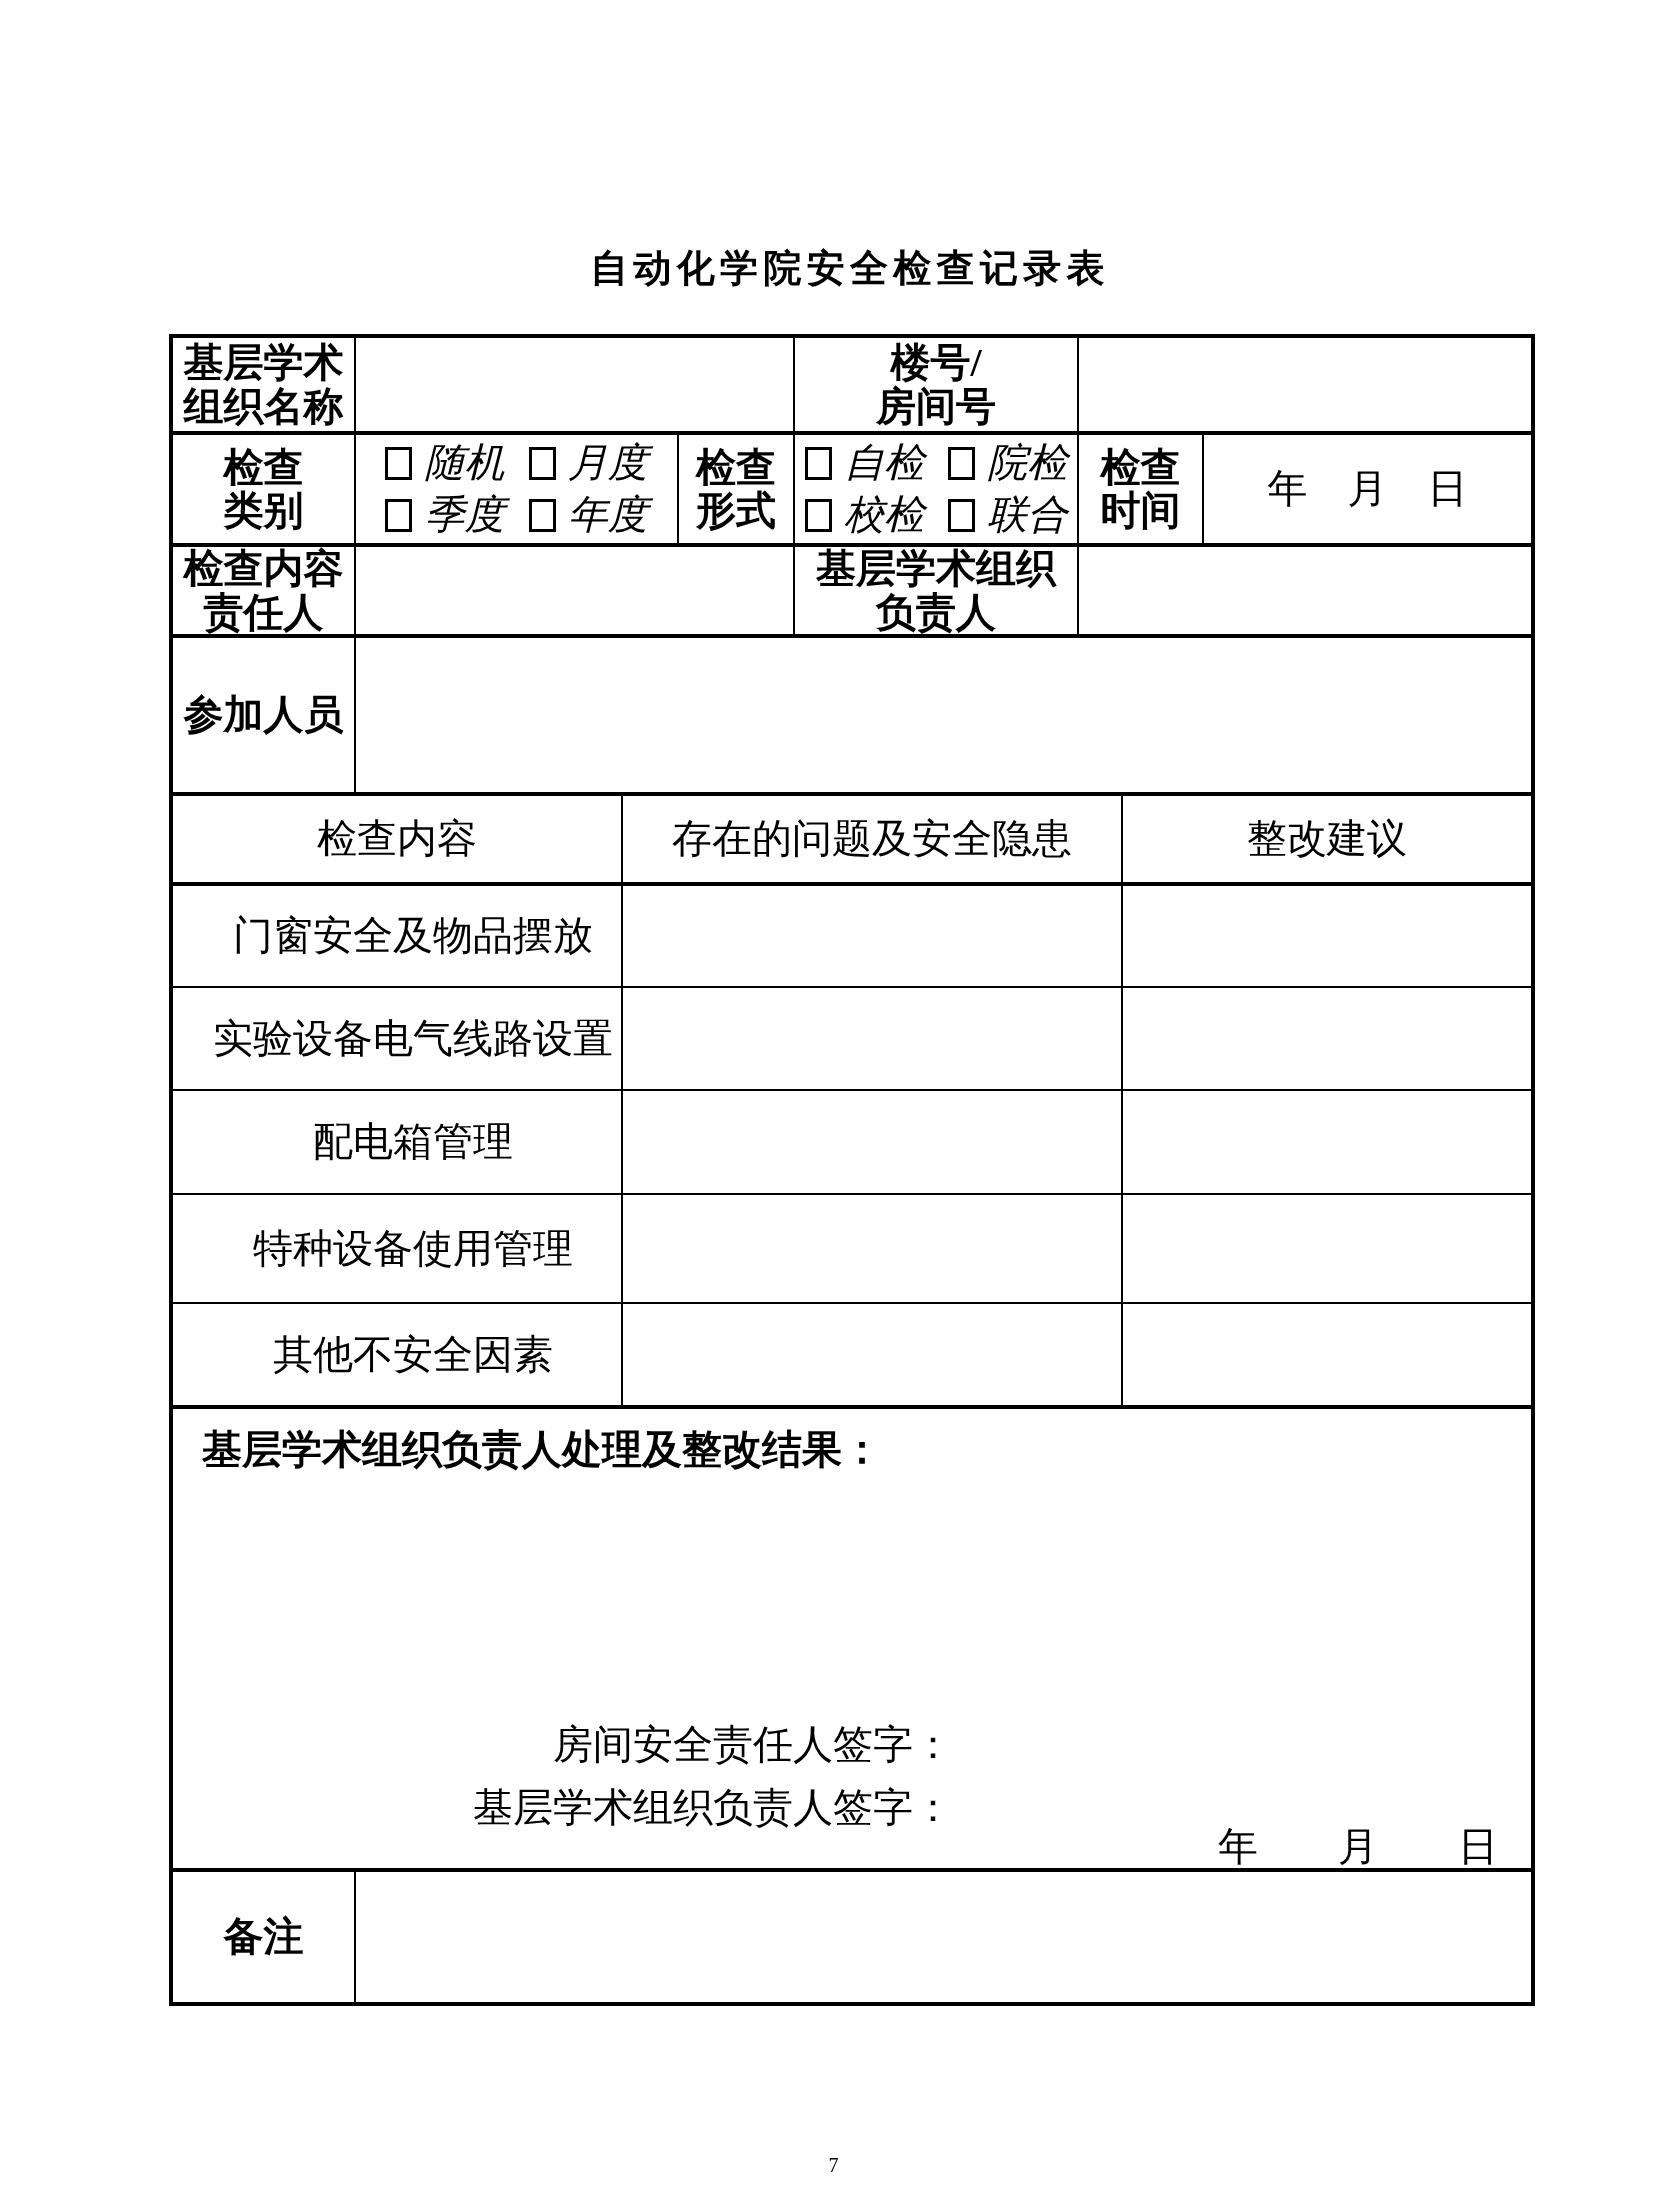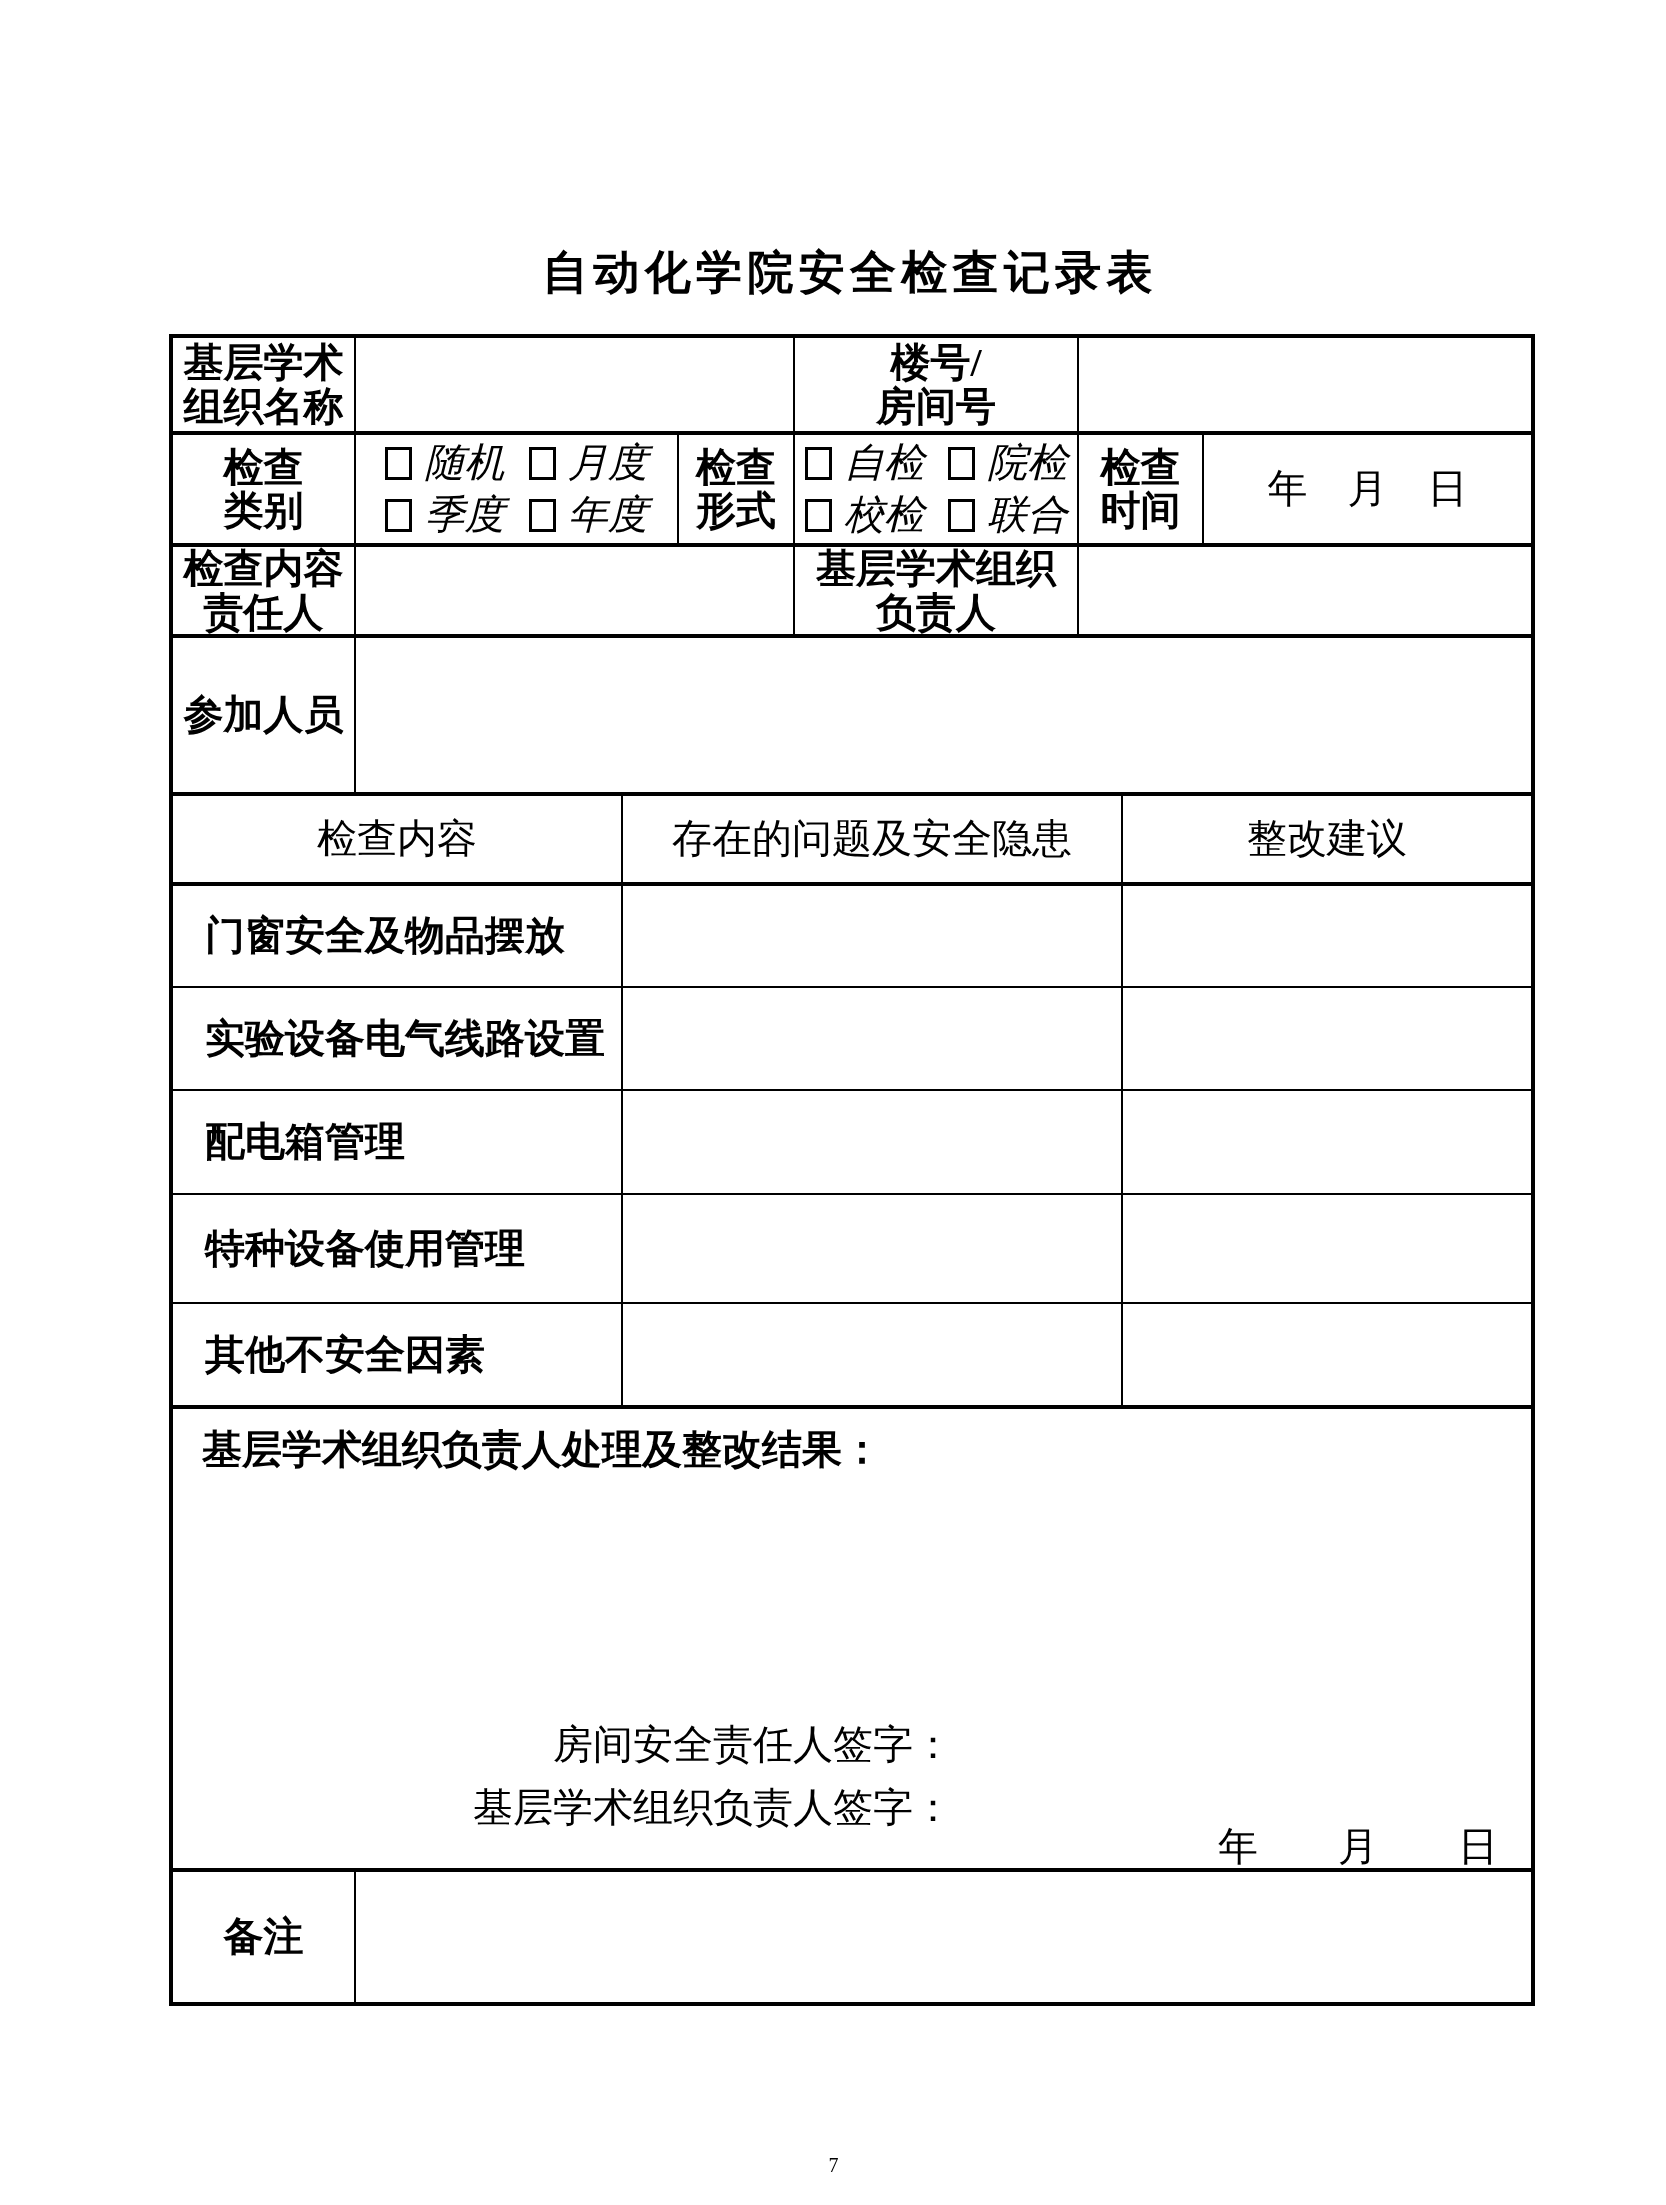--- a/index.html
+++ b/index.html
@@ -2,37 +2,37 @@
 <html style="font-size:7px"><head>
 <meta charset="utf-8">
 <style>
   html,body{margin:0;padding:0;background:#ffffff;}
   #page{
     position:relative;width:1667px;height:2357px;background:#ffffff;
     font-family:"Liberation Serif","DejaVu Serif",serif;color:#000;
   }
   .title{
     position:absolute;top:248px;left:169px;width:1362px;
-    text-align:center;font-size:46px;font-weight:bold;
+    text-align:center;font-size:38px;font-weight:bold;
     letter-spacing:5.3px;line-height:1.1;white-space:nowrap;
   }
   table.form{
     position:absolute;left:169px;top:334px;width:1362px;
     border-collapse:collapse;table-layout:fixed;
     border:4.9px solid #000;
     padding-left:31px;
   }
   td{
     border:2.2px solid #000;padding:0;vertical-align:middle;
     font-size:40px;line-height:1.15;color:#000;overflow:hidden;
   }
   tr.thick>td{border-top-width:4.9px;}
   .lbl{font-weight:bold;text-align:center;white-space:pre-line;line-height:1.08;}
   .hdr{font-weight:normal;text-align:center;}
-  .item{text-align:left;padding-left:32px;font-weight:bold;}
+  .item{text-align:center;padding-left:32px;font-weight:normal;}
   .blank{background:#fff;}
   .opts{text-align:center;}
   .optline{display:flex;justify-content:center;align-items:center;gap:24px;height:52px;}
   .opt{display:inline-flex;align-items:center;white-space:nowrap;font-style:italic;}
   .cbox{display:inline-block;width:21px;height:27px;border:3.1px solid #000;margin-right:12.3px;background:#fff;flex:0 0 auto;}
   .datecell{text-align:center;white-space:nowrap;}
   .section-cell{vertical-align:top;position:relative;}
   .sec-title{padding:17.6px 0 0 29px;font-weight:bold;text-align:left;}
   .sign-wrap{position:absolute;left:0;top:316px;width:780px;text-align:right;line-height:1;}
   .sig{margin-bottom:23px;white-space:nowrap;}

